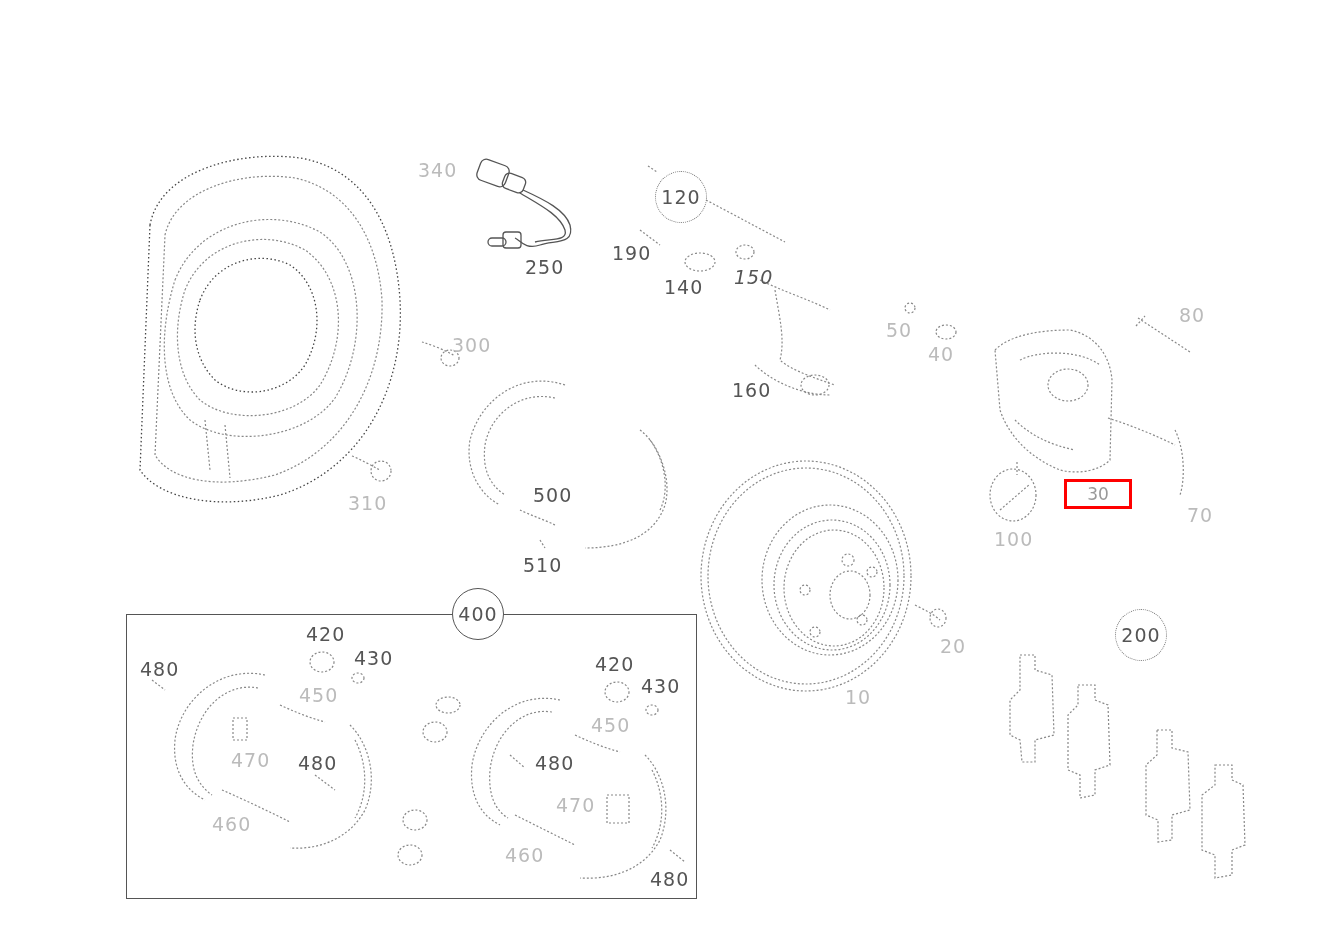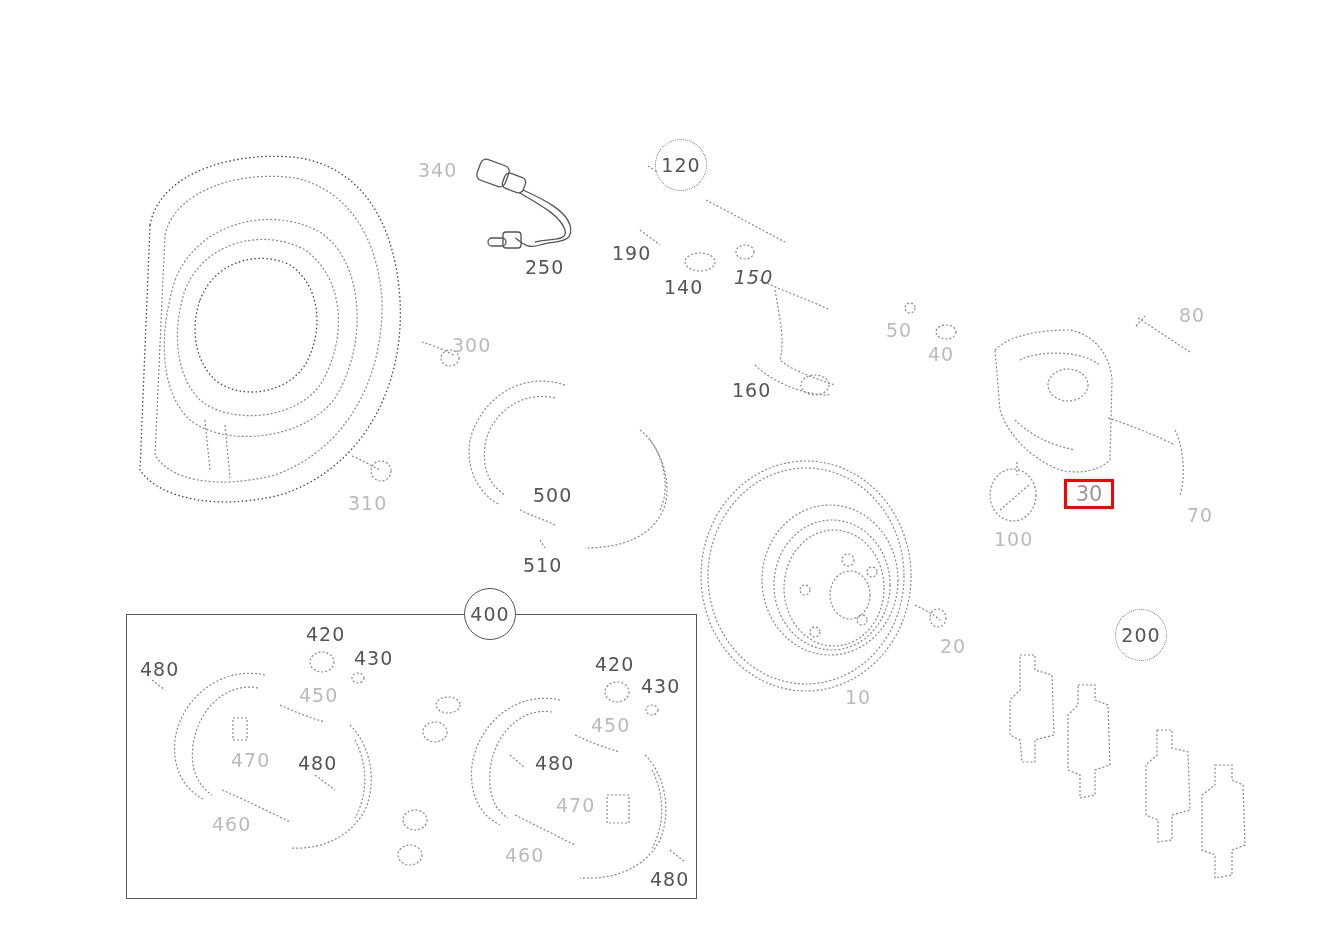--- a/index.html
+++ b/index.html
@@ -19,26 +19,26 @@
     .callout.circled {
       width: 50px; height: 50px;
       border: 1px dotted #777;
       border-radius: 50%;
       display: flex; align-items: center; justify-content: center;
       transform: translate(-25px, -25px);
     }
     .callout.circled.solid { border: 1px solid #555; }
     .highlight-box {
       position: absolute;
-      left: 1064px; top: 479px; width: 50px; height: 30px;
+      left: 1064px; top: 479px; width: 68px; height: 30px;
       border: 3px solid #ff0000;
       box-sizing: border-box;
       background: #ffffff;
       display: flex; align-items: center; justify-content: center;
-      font-size: 21px; color: #999;
+      font-size: 17px; color: #999;
     }
     .group-box {
       position: absolute;
       left: 126px; top: 614px; width: 571px; height: 285px;
       border: 1px solid #555;
       box-sizing: border-box;
     }
     svg .p { fill: none; stroke: #888; stroke-width: 1.2; stroke-dasharray: 2 2; }
     svg .pd { fill: none; stroke: #444; stroke-width: 1.3; stroke-dasharray: 1.5 2.5; }
     svg .s { fill: none; stroke: #555; stroke-width: 1.3; }
@@ -187,31 +187,31 @@
 <div class="callout faint" style="left:845px;top:688px;">10</div>
 <div class="callout faint" style="left:940px;top:637px;">20</div>
 <div class="highlight-box">
     <span>30</span>
   </div>
 <div class="callout faint" style="left:928px;top:345px;">40</div>
 <div class="callout faint" style="left:886px;top:321px;">50</div>
 <div class="callout faint" style="left:1187px;top:506px;">70</div>
 <div class="callout faint" style="left:1163px;top:306px;margin-left:16px;">80</div>
 <div class="callout faint" style="left:994px;top:530px;">100</div>
-<div class="callout circled" style="left:680px;top:164px;">120</div>
+<div class="callout circled" style="left:680px;top:196px;">120</div>
 <div class="callout" style="left:612px;top:244px;">190</div>
 <div class="callout" style="left:664px;top:278px;">140</div>
 <div class="callout" style="left:734px;top:268px;font-style:italic;">150</div>
 <div class="callout" style="left:732px;top:381px;">160</div>
 <div class="callout circled" style="left:1140px;top:634px;">200</div>
 <div class="callout" style="left:525px;top:258px;">250</div>
 <div class="callout faint" style="left:452px;top:320px;margin-top:16px;">300</div>
 <div class="callout faint" style="left:348px;top:494px;">310</div>
 <div class="callout faint" style="left:372px;top:161px;margin-left:46px;">340</div>
-<div class="callout circled solid" style="left:477px;top:613px;background:#fff;margin-left:12px;">400</div>
+<div class="callout circled solid" style="left:477px;top:613px;background:#fff;">400</div>
 <div class="callout" style="left:306px;top:625px;">420</div>
 <div class="callout" style="left:354px;top:649px;">430</div>
 <div class="callout faint" style="left:299px;top:686px;">450</div>
 <div class="callout faint" style="left:212px;top:815px;">460</div>
 <div class="callout faint" style="left:231px;top:751px;">470</div>
 <div class="callout" style="left:140px;top:660px;">480</div>
 <div class="callout" style="left:298px;top:754px;">480</div>
 <div class="callout" style="left:595px;top:655px;">420</div>
 <div class="callout" style="left:641px;top:677px;">430</div>
 <div class="callout faint" style="left:591px;top:716px;">450</div>

